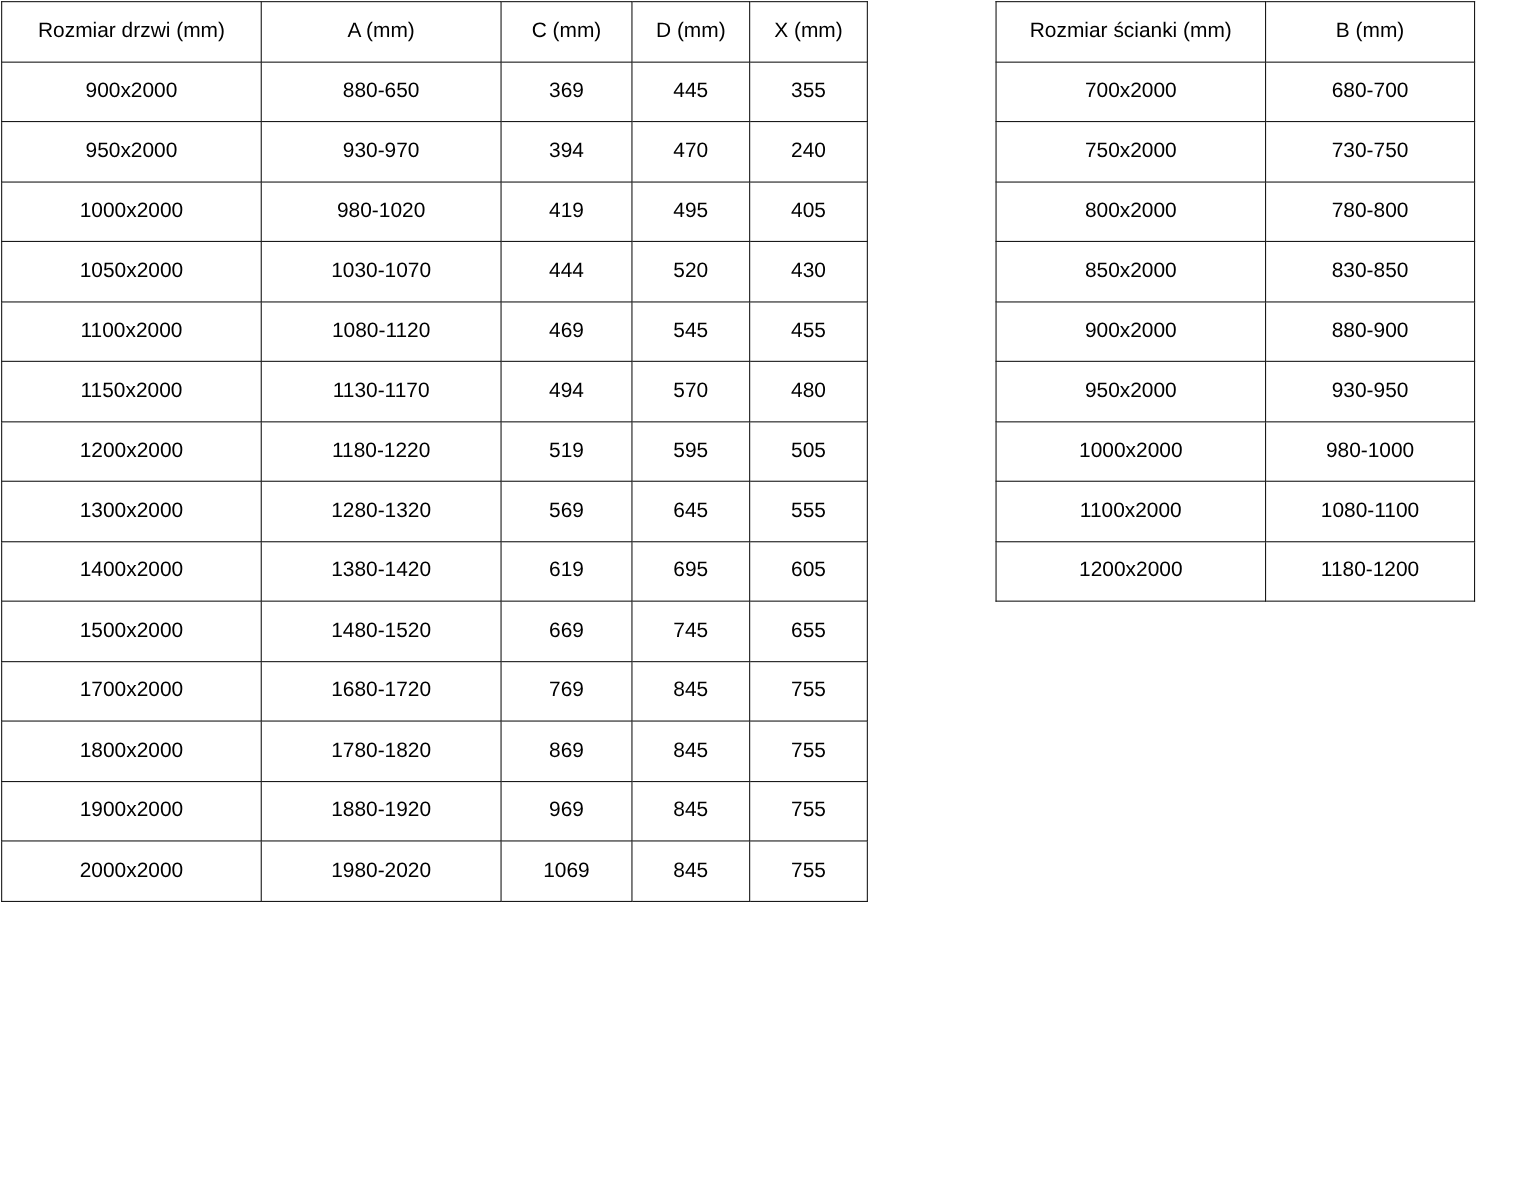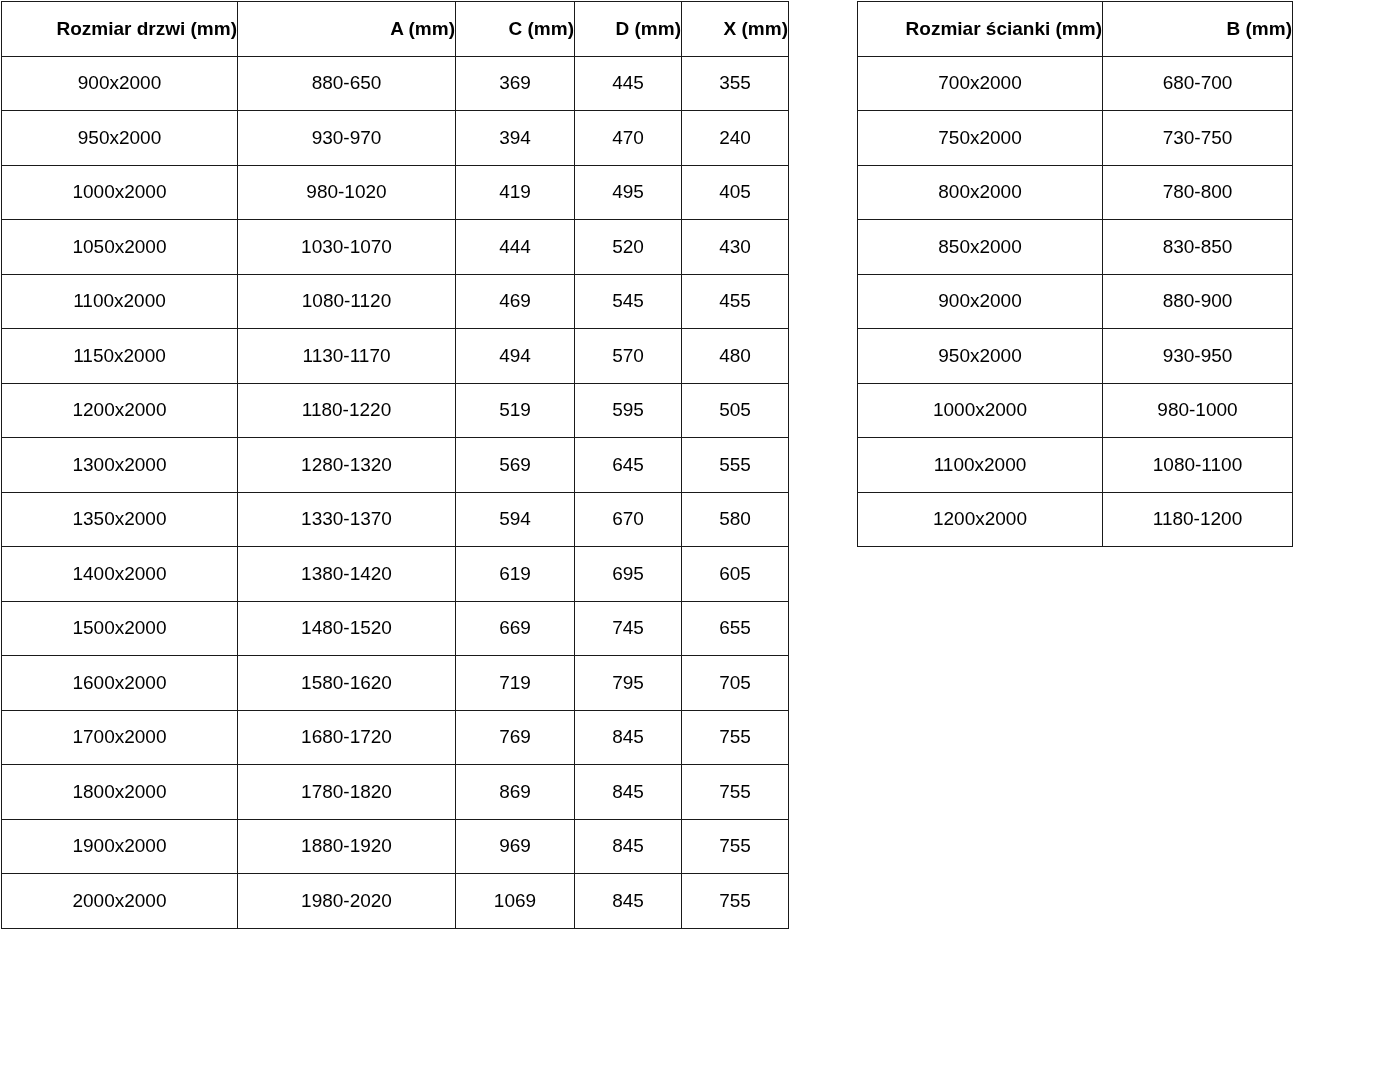--- a/index.html
+++ b/index.html
@@ -29,38 +29,37 @@
     text-align: center;
     vertical-align: middle;
     font-size: 19px;
     font-weight: normal;
     padding: 0;
     height: 53.5px;
     line-height: 1.15;
     white-space: nowrap;
   }
   table th {
-    font-weight: bold;
-    text-align: right;
+    font-weight: normal;
   }
 
   
   #doors-table {
     margin-left: 1px;
     margin-top: 1px;
   }
   #doors-table col.c1 { width: 236px; }
   #doors-table col.c2 { width: 218px; }
   #doors-table col.c3 { width: 119px; }
   #doors-table col.c4 { width: 107px; }
   #doors-table col.c5 { width: 107px; }
 
   
   #wall-wrap {
-    margin-left: 68px;
+    margin-left: 116px;
     margin-top: 1px;
   }
   #wall-table col.w1 { width: 245px; }
   #wall-table col.w2 { width: 190px; }
 </style>
 </head>
 <body>
 
 <div class="sheet">
 
@@ -132,46 +131,32 @@
           <td>505</td>
         </tr>
         <tr>
           <td>1300x2000</td>
           <td>1280-1320</td>
           <td>569</td>
           <td>645</td>
           <td>555</td>
         </tr>
         <tr>
-          <td>1350x2000</td>
-          <td>1330-1370</td>
-          <td>594</td>
-          <td>670</td>
-          <td>580</td>
-        </tr>
-        <tr>
           <td>1400x2000</td>
           <td>1380-1420</td>
           <td>619</td>
           <td>695</td>
           <td>605</td>
         </tr>
         <tr>
           <td>1500x2000</td>
           <td>1480-1520</td>
           <td>669</td>
           <td>745</td>
           <td>655</td>
-        </tr>
-        <tr>
-          <td>1600x2000</td>
-          <td>1580-1620</td>
-          <td>719</td>
-          <td>795</td>
-          <td>705</td>
         </tr>
         <tr>
           <td>1700x2000</td>
           <td>1680-1720</td>
           <td>769</td>
           <td>845</td>
           <td>755</td>
         </tr>
         <tr>
           <td>1800x2000</td>

